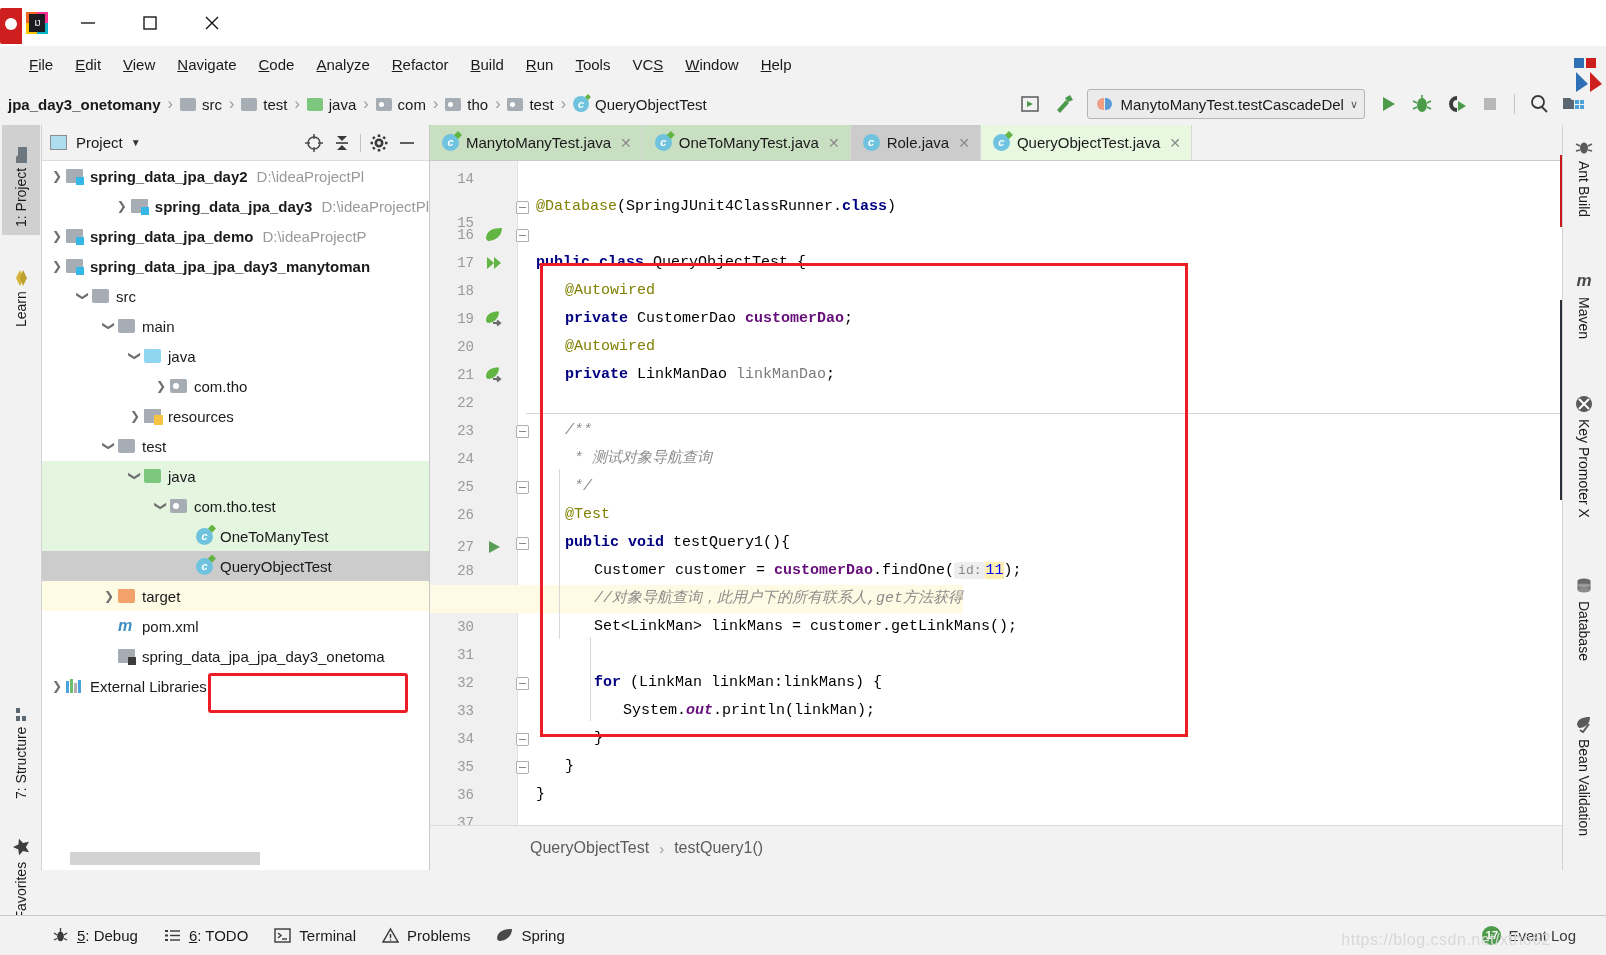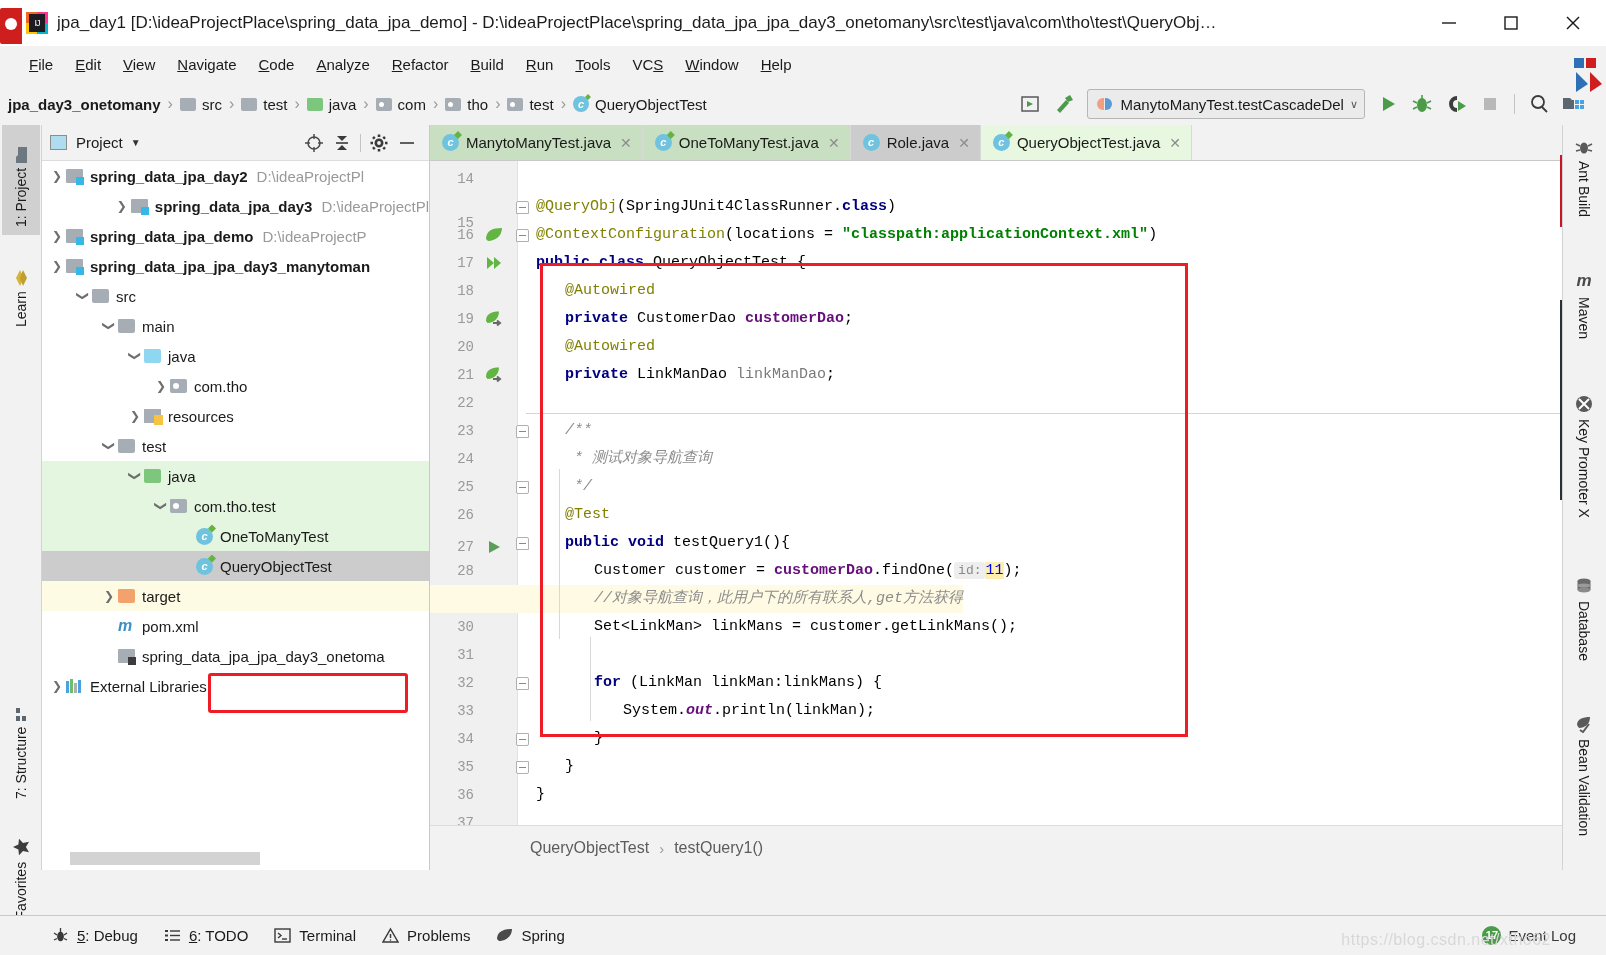--- a/index.html
+++ b/index.html
@@ -284,21 +284,20 @@
 
   <div class="titlebar">
     <div class="left-red-tab"></div>
     <div class="title-icon">
       <div class="q1"></div>
         <div class="q2"></div>
         <div class="q3"></div>
         <div class="q4"></div>
       <div class="ij">IJ</div>
     </div>
-    <div class="title-text">jpa_day1 [D:\ideaProjectPlace\spring_data_jpa_demo] - D:\ideaProjectPlace\spring_data_jpa_jpa_day3_onetomany\src\test\java\com\tho\test\QueryObj…</div>
     <div class="win-btns">
       <div class="win-btn">
         <svg width="20" height="20" viewBox="0 0 20 20">
             <line x1="3" y1="10" x2="17" y2="10" stroke="#1a1a1a" stroke-width="1.4"></line>
           </svg>
       </div>
       <div class="win-btn">
         <svg width="20" height="20" viewBox="0 0 20 20">
             <rect x="4" y="4" width="12" height="12" fill="none" stroke="#1a1a1a" stroke-width="1.4"></rect>
           </svg>
@@ -770,22 +769,21 @@
             <span class="gnum">36</span>
             <span class="gic"></span>
           </div>
           <div class="gline" style="top: 648px;">
             <span class="gnum">37</span>
             <span class="gic"></span>
           </div>
         </div>
       <div class="codearea" id="codearea">
           <div class="cline" style="top: 4px; left: 0px;"></div>
-          <div class="cline" style="top: 32px; left: 0px;"><span class="ann" style="position: relative;">@QueryObj</span><span class="plain" style="position: relative;">(SpringJUnit4ClassRunner.</span><span class="kw" style="position: relative;">class</span><span class="plain" style="position: relative;">)</span></div>
-          <div class="cline" style="top: 60px; left: 0px;"><span class="ann" style="position: relative;">@ContextConfiguration</span><span class="plain" style="position: relative;">(locations = </span><span class="str" style="position: relative;">"classpath:applicationContext.xml"</span><span class="plain" style="position: relative;">)</span></div>
+          <div class="cline" style="top: 32px; left: 0px;"><span class="ann" style="position: relative;">@Database</span><span class="plain" style="position: relative;">(SpringJUnit4ClassRunner.</span><span class="kw" style="position: relative;">class</span><span class="plain" style="position: relative;">)</span></div>
           <div class="cline" style="top: 88px; left: 0px;"><span class="kw" style="position: relative;">public </span><span class="kw" style="position: relative;">class </span><span class="plain" style="position: relative;">QueryObjectTest {</span></div>
           <div class="cline" style="top: 116px; left: 29px;"><span class="ann" style="position: relative;">@Autowired</span></div>
           <div class="cline" style="top: 144px; left: 29px;"><span class="kw" style="position: relative;">private </span><span class="plain" style="position: relative;">CustomerDao </span><span class="fld" style="position: relative;">customerDao</span><span class="plain" style="position: relative;">;</span></div>
           <div class="cline" style="top: 172px; left: 29px;"><span class="ann" style="position: relative;">@Autowired</span></div>
           <div class="cline" style="top: 200px; left: 29px;"><span class="kw" style="position: relative;">private </span><span class="plain" style="position: relative;">LinkManDao </span><span class="fld2" style="position: relative;">linkManDao</span><span class="plain" style="position: relative;">;</span></div>
           <div class="cline" style="top: 228px; left: 0px;"></div>
           <div class="cline" style="top: 256px; left: 29px;"><span class="cmt" style="position: relative;">/**</span></div>
           <div class="cline" style="top: 284px; left: 29px;"><span class="cmt" style="position: relative;"> * 测试对象导航查询</span></div>
           <div class="cline" style="top: 312px; left: 29px;"><span class="cmt" style="position: relative;"> */</span></div>
           <div class="cline" style="top: 340px; left: 29px;"><span class="ann" style="position: relative;">@Test</span></div>

